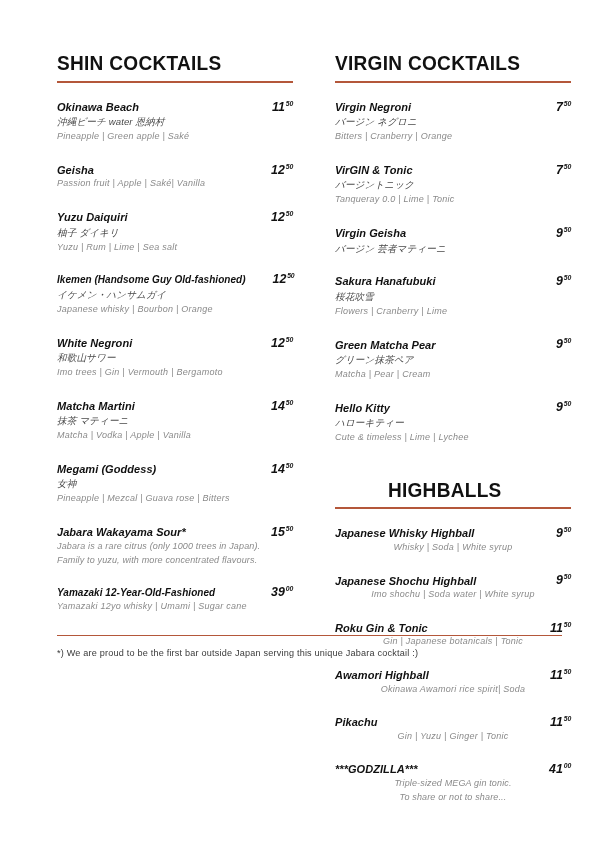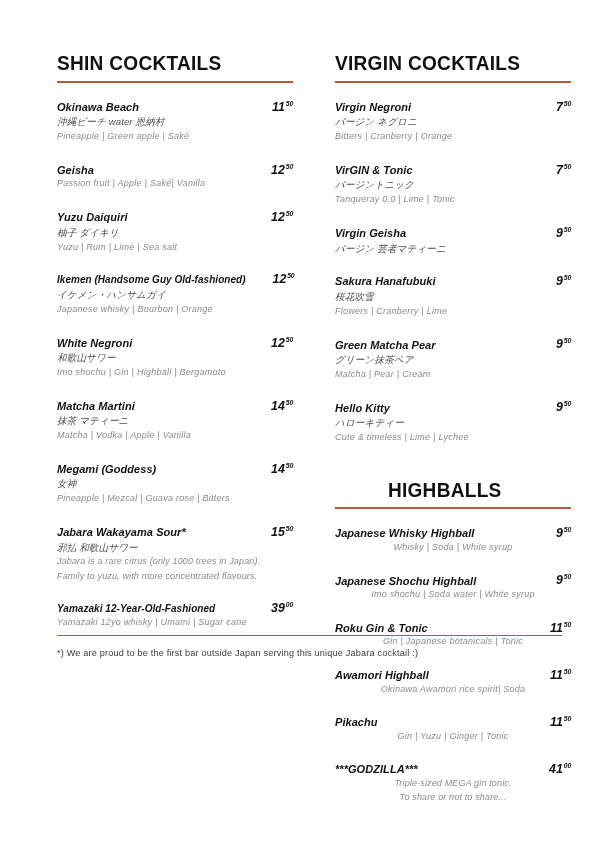--- a/index.html
+++ b/index.html
@@ -189,21 +189,21 @@
               </div>
               <div class="item-jp">イケメン・ハンサムガイ</div>
               <div class="item-ingredients">Japanese whisky  |  Bourbon  |  Orange</div>
             </div>
             <div class="item">
               <div class="item-head">
                 <div class="item-name">White Negroni</div>
                 <div class="item-price"><span>12</span><span class="cents">50</span></div>
               </div>
               <div class="item-jp">和歌山サワー</div>
-              <div class="item-ingredients">Imo shochu  |  Gin  |  Highball  |  Bergamoto</div>
+              <div class="item-ingredients">Imo trees  |  Gin  |  Vermouth  |  Bergamoto</div>
             </div>
             <div class="item">
               <div class="item-head">
                 <div class="item-name">Matcha Martini</div>
                 <div class="item-price"><span>14</span><span class="cents">50</span></div>
               </div>
               <div class="item-jp">抹茶 マティーニ</div>
               <div class="item-ingredients">Matcha  |  Vodka  |  Apple  |  Vanilla</div>
             </div>
             <div class="item">
@@ -212,21 +212,20 @@
                 <div class="item-price"><span>14</span><span class="cents">50</span></div>
               </div>
               <div class="item-jp">女神</div>
               <div class="item-ingredients">Pineapple  |  Mezcal  |  Guava rose  |  Bitters</div>
             </div>
             <div class="item">
               <div class="item-head">
                 <div class="item-name">Jabara Wakayama Sour*</div>
                 <div class="item-price"><span>15</span><span class="cents">50</span></div>
               </div>
-              <div class="item-jp">邪払 和歌山サワー</div>
               <div class="item-note">Jabara is a rare citrus (only 1000 trees in Japan).</div>
               <div class="item-note">Family to yuzu, with more concentrated flavours.</div>
             </div>
             <div class="item">
               <div class="item-head">
                 <div class="item-name tight">Yamazaki 12-Year-Old-Fashioned</div>
                 <div class="item-price"><span>39</span><span class="cents">00</span></div>
               </div>
               <div class="item-ingredients">Yamazaki 12yo whisky  |  Umami  |  Sugar cane</div>
             </div>

